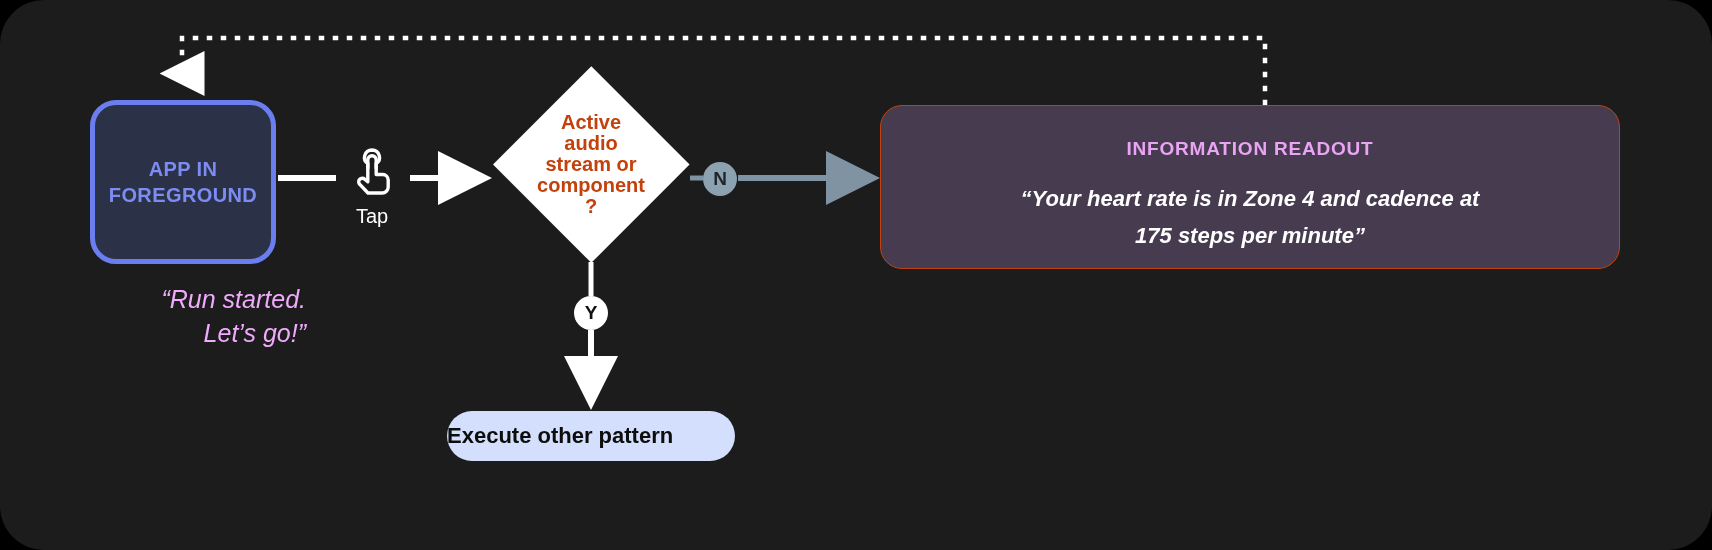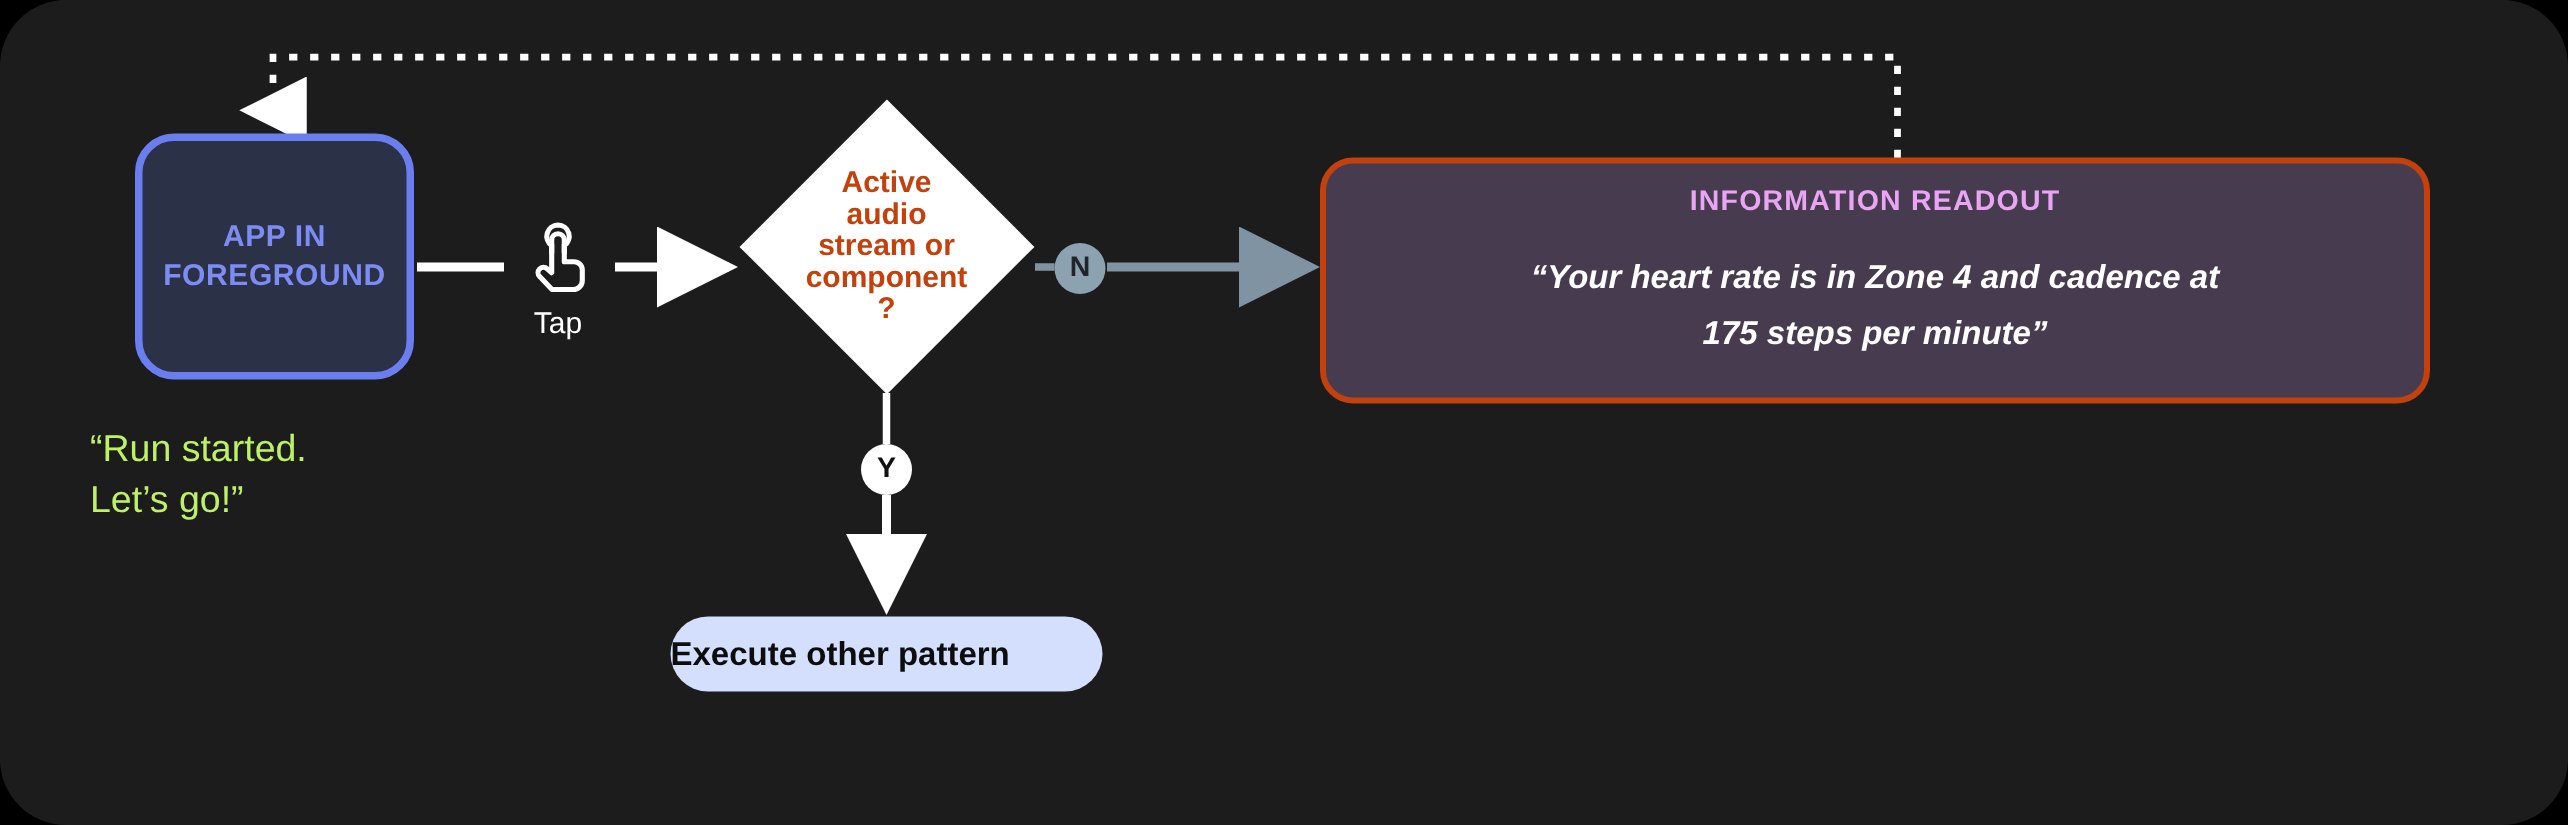--- a/index.html
+++ b/index.html
@@ -39,21 +39,21 @@
     top: 0;
     width: 1712px;
     height: 550px;
     pointer-events: none;
   }
 
   
   #app-node {
     position: absolute;
     left: 90px;
-    top: 89px;
+    top: 100px;
     width: 186px;
     height: 164px;
     box-sizing: border-box;
     background: #2b3248;
     border: 5px solid #6b7ef0;
     border-radius: 26px;
     display: flex;
     align-items: center;
     justify-content: center;
   }
@@ -65,23 +65,24 @@
     text-align: center;
     letter-spacing: 0.4px;
     text-transform: uppercase;
   }
 
   #app-caption {
     position: absolute;
     left: 60px;
     top: 282px;
     width: 246px;
-    text-align: left;
-    color: #bef264;
+    text-align: right;
+    color: #f0abfc;
     font-size: 25px;
+    font-style: italic;
     line-height: 34px;
     font-family: "Liberation Sans", sans-serif;
   }
 
   
   #tap-group {
     position: absolute;
     left: 336px;
     top: 146px;
     width: 72px;
@@ -163,23 +164,23 @@
 
   
   #readout {
     position: absolute;
     left: 880px;
     top: 105px;
     width: 740px;
     height: 164px;
     box-sizing: border-box;
     background: #473c4f;
-    border: 4px solid #c2410c;
+    border: 1px solid #c2410c;
     border-radius: 22px;
-    padding: 15px 26px 0 26px;
+    padding: 32px 26px 0 26px;
   }
   #readout .title {
     color: #e9a4f4;
     font-weight: bold;
     font-size: 19px;
     letter-spacing: 0.8px;
     text-align: center;
     text-transform: uppercase;
   }
   #readout .quote {

